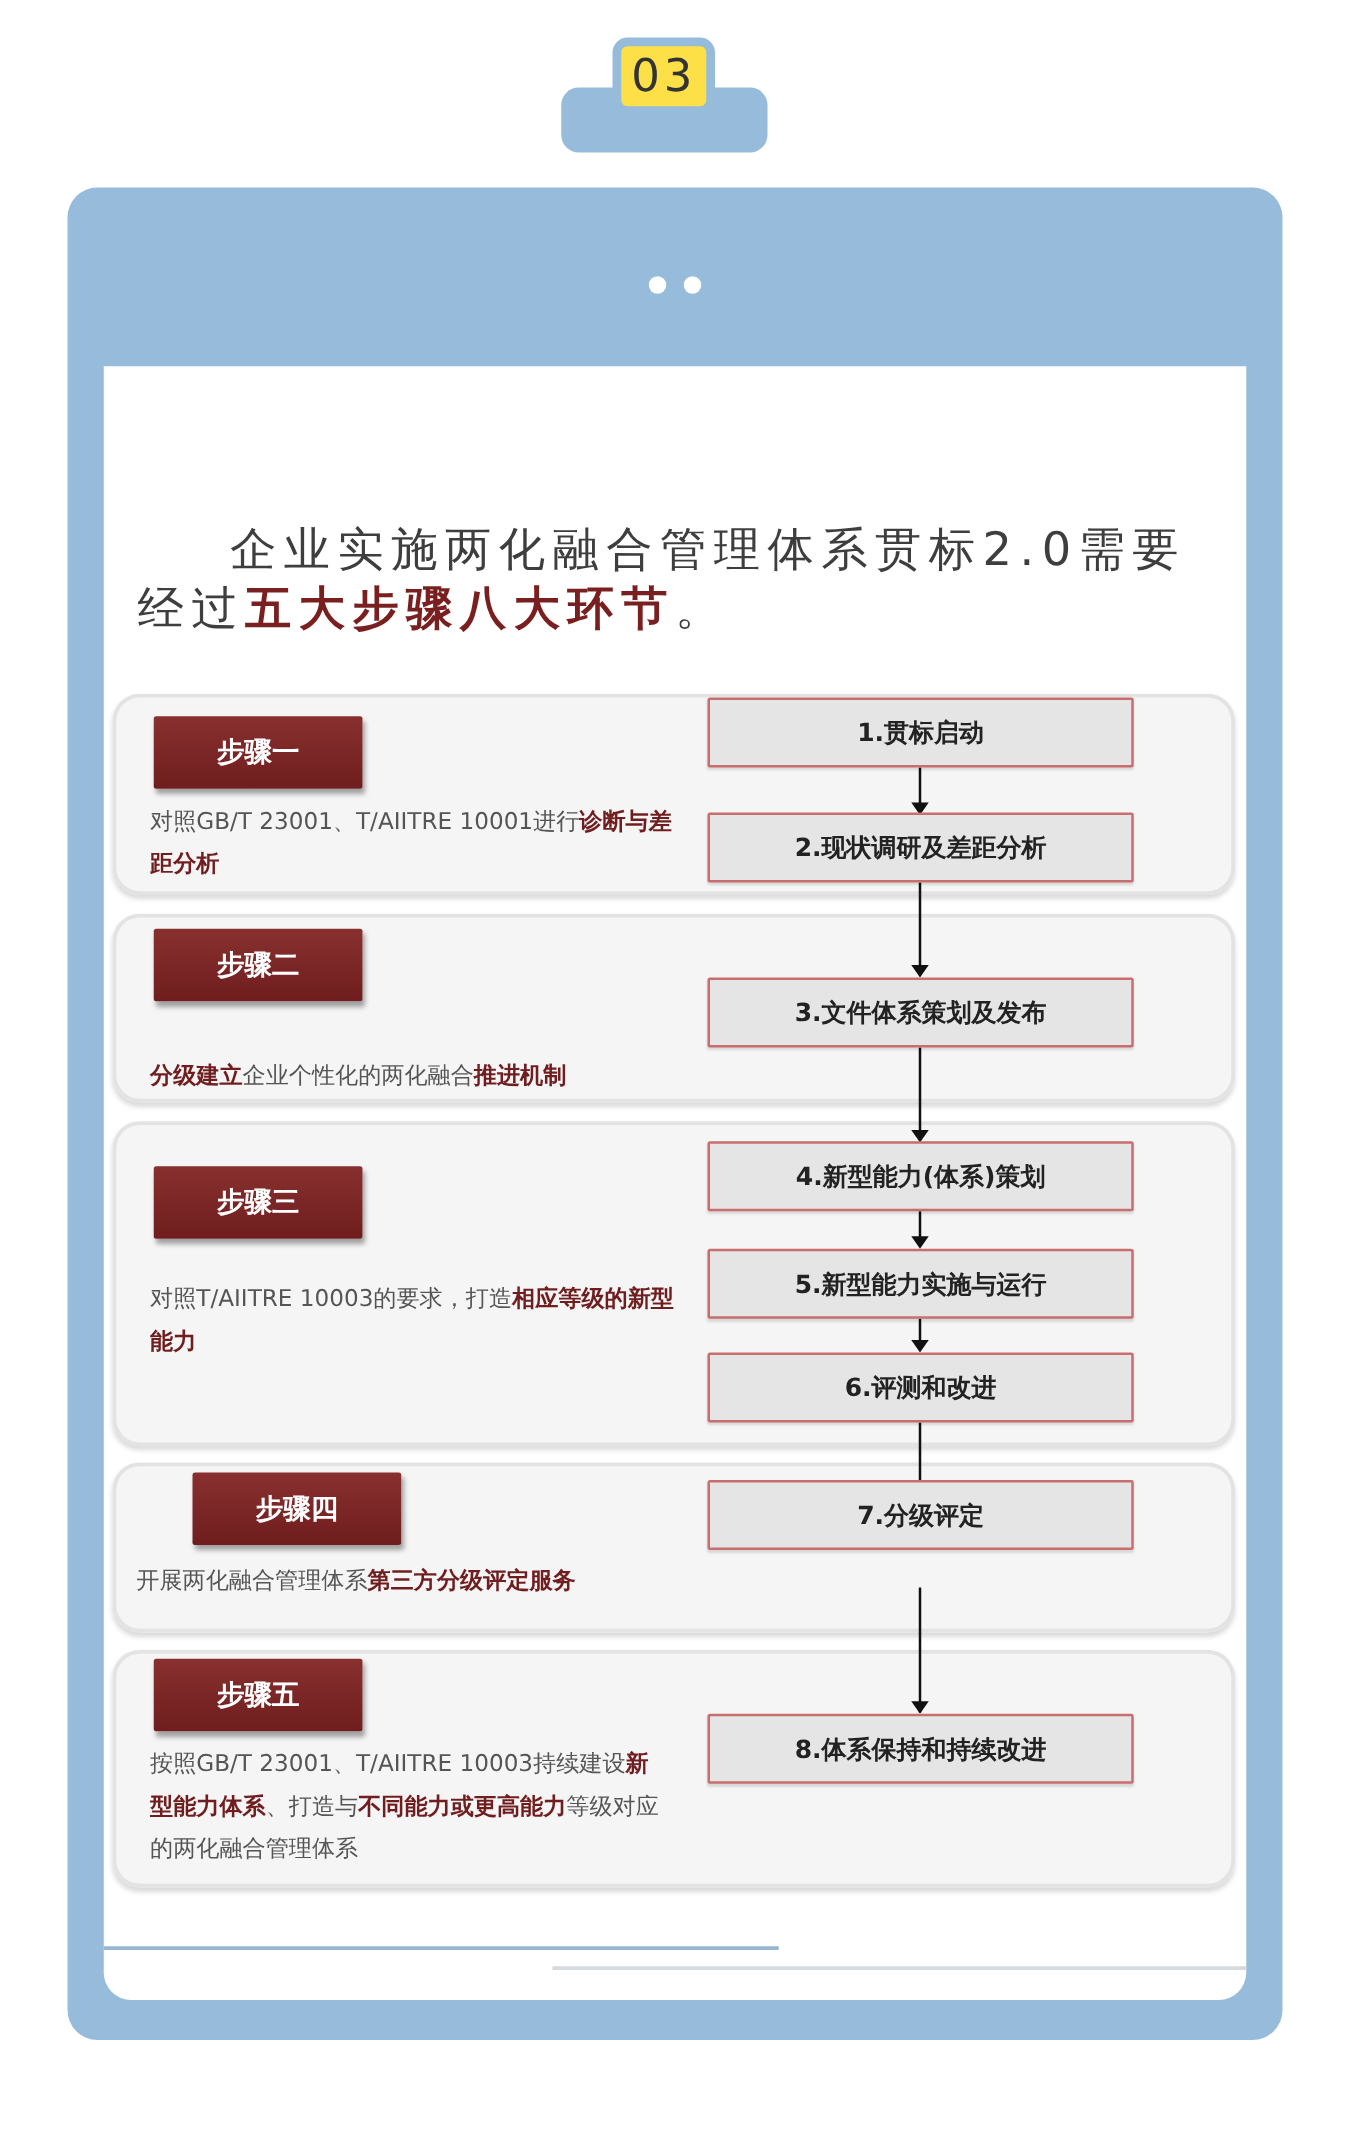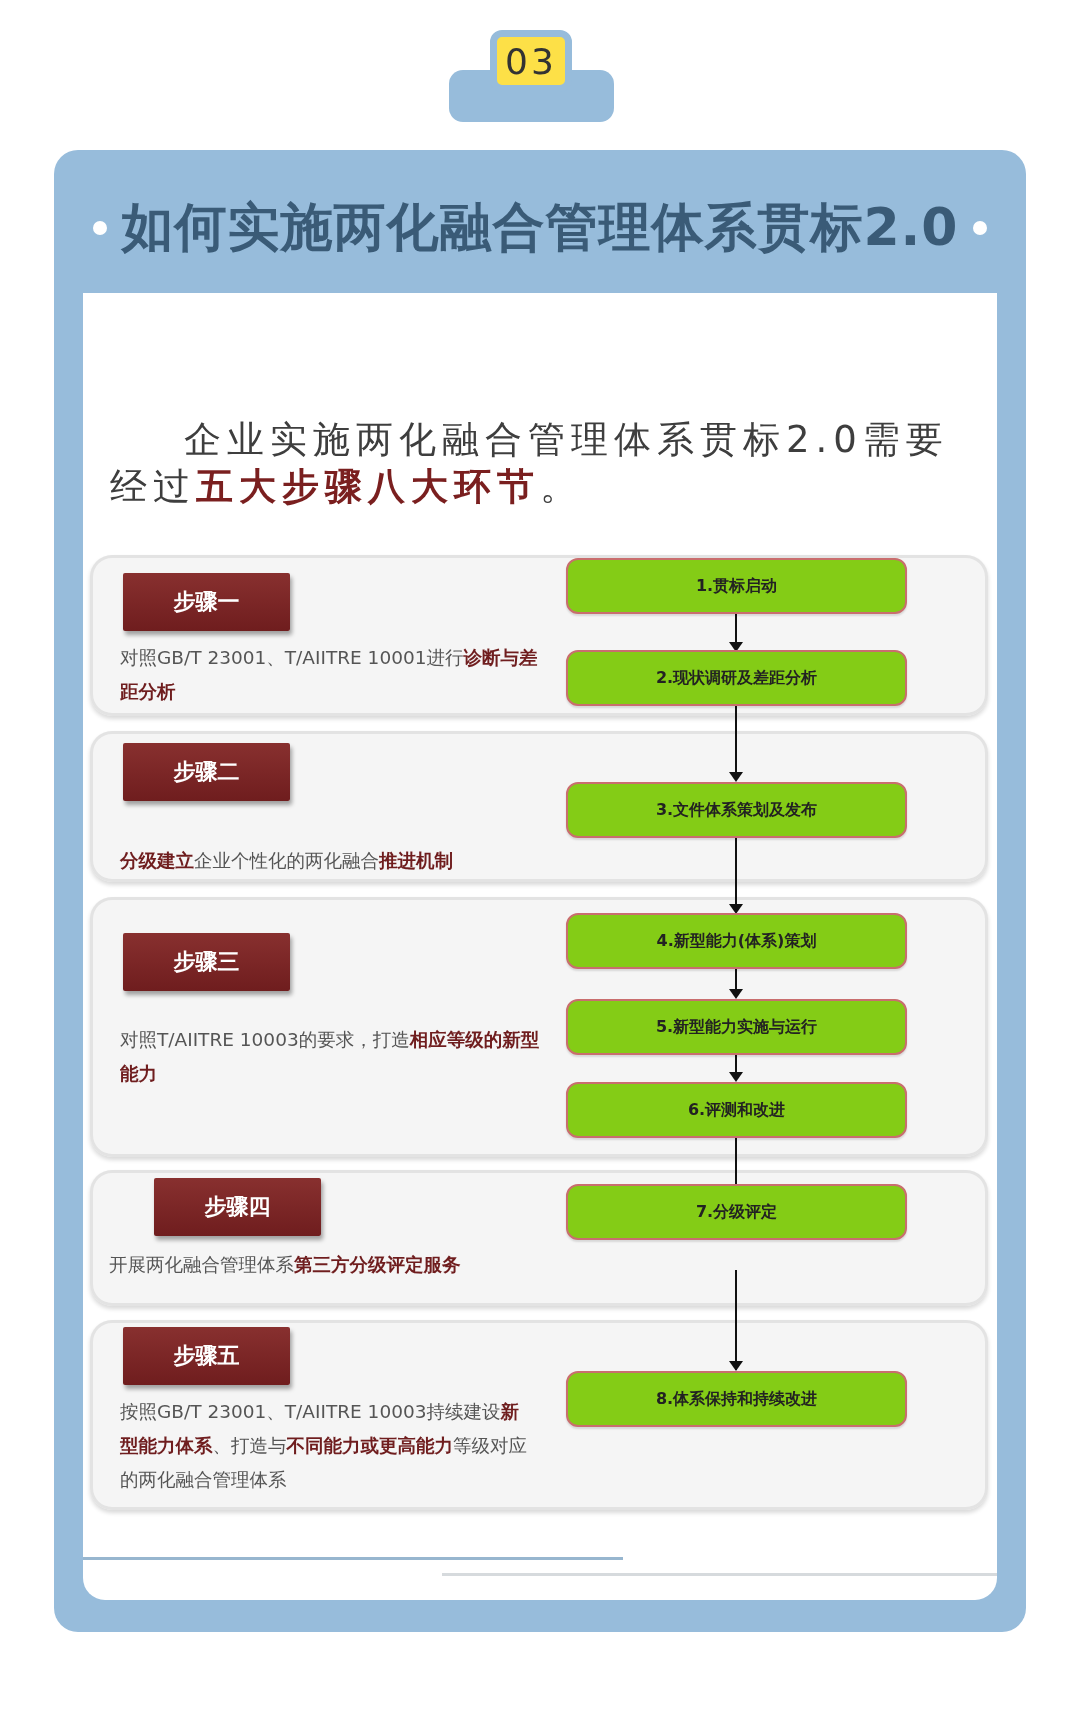--- a/index.html
+++ b/index.html
@@ -31,39 +31,38 @@
   
   .card { left:90px; width:898px; background:#f5f5f5; border-radius:22px;
           box-shadow: inset 0 0 0 3px #e3e3e3, 0 3px 4px rgba(0,0,0,0.15); }
   .badge { width:167px; height:58px; background:linear-gradient(#88302f,#6f1d1e); color:#fff;
            font-weight:bold; font-size:22px; display:flex; align-items:center; justify-content:center;
            box-shadow: 2px 4px 4px rgba(0,0,0,0.35); border-radius:2px; }
   .desc { font-size:18.5px; color:#555; line-height:34px; width:420px; }
   .desc b { color:#6f1d1e; }
 
   
-  .flow { left:566px; width:341px; height:56px; background:#84cc16; border:2px solid #c96e6e; border-radius:12px;
+  .flow { left:566px; width:341px; height:56px; background:#e5e5e5; border:2px solid #c96e6e; border-radius:2px;
           box-sizing:border-box; display:flex; align-items:center; justify-content:center;
-          font-size:16px; font-weight:bold; color:#222; box-shadow:0 2px 2px rgba(0,0,0,0.12); }
+          font-size:20px; font-weight:bold; color:#222; box-shadow:0 2px 2px rgba(0,0,0,0.12); }
   .vline { left:735px; width:2px; background:#111; }
   .arrow { left:729px; width:0; height:0; border-left:7px solid transparent; border-right:7px solid transparent; border-top:10px solid #111; }
 
   .deco1 { left:83px; top:1557px; width:540px; height:3px; background:#97b6cf; }
   .deco2 { left:442px; top:1573px; width:555px; height:3px; background:#d6dadd; }
 </style>
 </head>
 <body>
 
 <div class="abs tab-base"></div>
 <div class="abs tab-num">03</div>
 
 <div class="abs frame"></div>
 <div class="abs title-row">
   <span class="title-dot"></span>
-  <span class="title-text">如何实施两化融合管理体系贯标2.0</span>
   <span class="title-dot"></span>
 </div>
 <div class="abs inner"></div>
 
 <div class="abs intro intro1">企业实施两化融合管理体系贯标2.0需要</div>
 <div class="abs intro intro2"><span>经过</span><span class="em">五大步骤八大环节</span><span>。</span></div>
 
 <div class="abs card" style="top:555px;height:161px;"></div>
 <div class="abs card" style="top:731px;height:151px;"></div>
 <div class="abs card" style="top:897px;height:260px;"></div>

